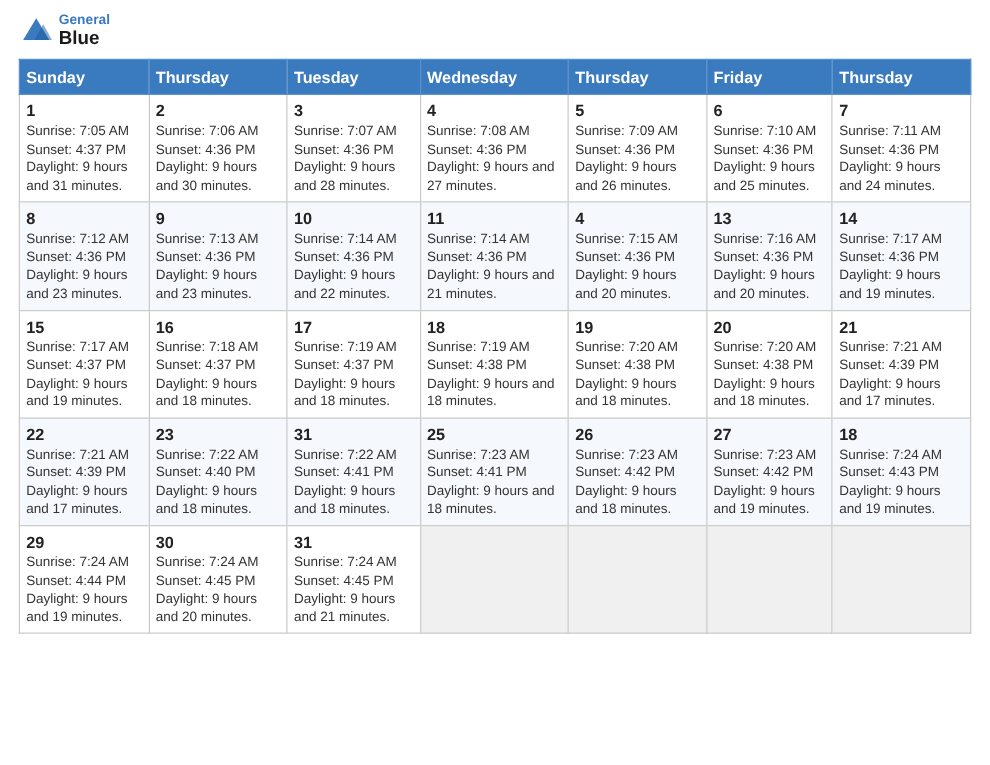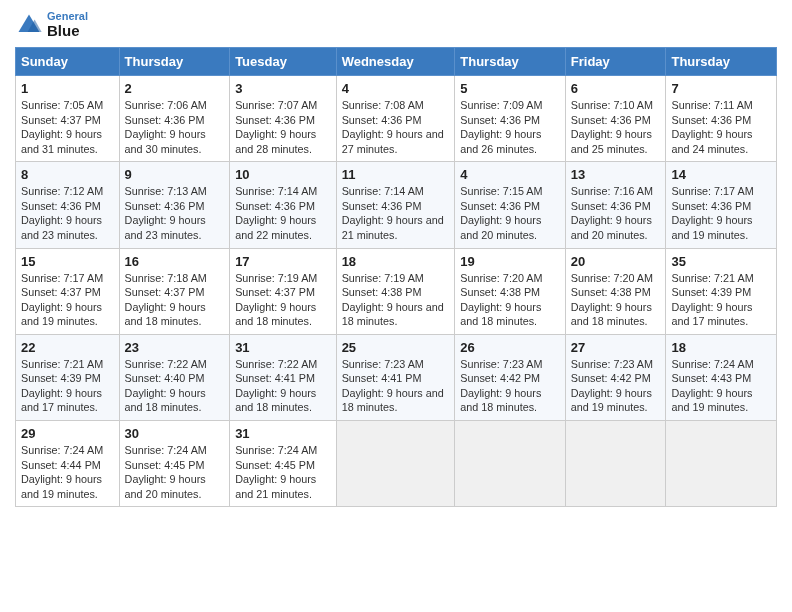--- a/index.html
+++ b/index.html
@@ -188,21 +188,21 @@
         </td>
         <td>
           <span class="day-number">19</span>
           <div class="day-info">Sunrise: 7:20 AM<br>Sunset: 4:38 PM<br>Daylight: 9 hours and 18 minutes.</div>
         </td>
         <td>
           <span class="day-number">20</span>
           <div class="day-info">Sunrise: 7:20 AM<br>Sunset: 4:38 PM<br>Daylight: 9 hours and 18 minutes.</div>
         </td>
         <td>
-          <span class="day-number">35</span>
+          <span class="day-number">21</span>
           <div class="day-info">Sunrise: 7:21 AM<br>Sunset: 4:39 PM<br>Daylight: 9 hours and 17 minutes.</div>
         </td>
       </tr>
       <tr>
         <td>
           <span class="day-number">22</span>
           <div class="day-info">Sunrise: 7:21 AM<br>Sunset: 4:39 PM<br>Daylight: 9 hours and 17 minutes.</div>
         </td>
         <td>
           <span class="day-number">23</span>

